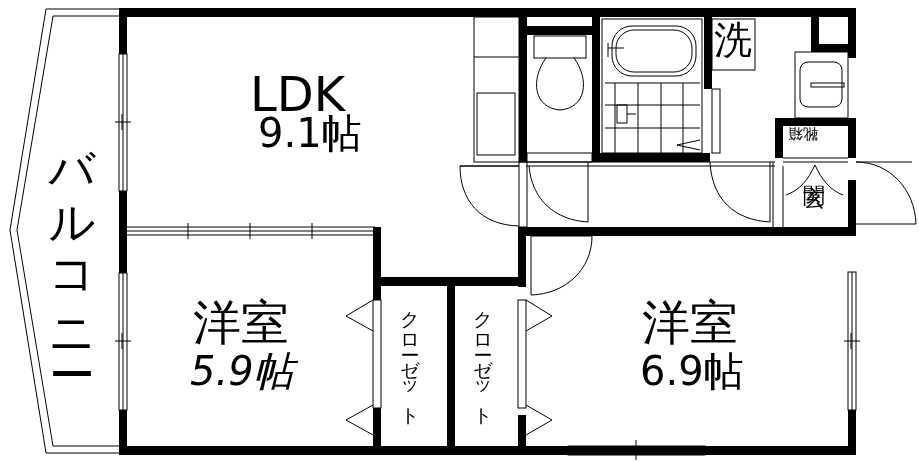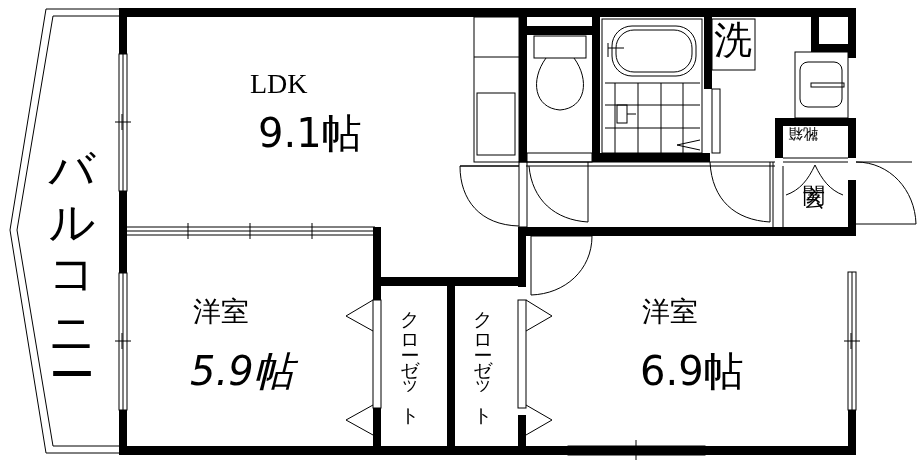--- a/index.html
+++ b/index.html
@@ -1,19 +1,19 @@
 <!DOCTYPE html>
 <html><head>
 <meta charset="utf-8">
 <style>
   html, body { margin: 0; padding: 0; background: #ffffff; }
   body { width: 919px; height: 462px; overflow: hidden; position: relative; font-family: "DejaVu Sans", sans-serif; }
   #plan { position: absolute; left: 0; top: 0; width: 919px; height: 462px; }
   .lbl { position: absolute; color: #000; line-height: 1; white-space: nowrap; }
-  .room-name { font-size: 28px; font-family: Liberation Serif, serif; }
+  .room-name { font-size: 48px; }
   .room-size { font-size: 40px; }
   .vert { writing-mode: vertical-rl; text-orientation: upright; }
   .balcony-label { font-size: 46px; letter-spacing: 6px; }
   .closet-label { font-size: 19px; letter-spacing: 2px; }
   .small-box { font-size: 24px; }
 </style>
 </head>
 <body>
 
 <svg id="plan" viewBox="0 0 919 462" xmlns="http://www.w3.org/2000/svg">

